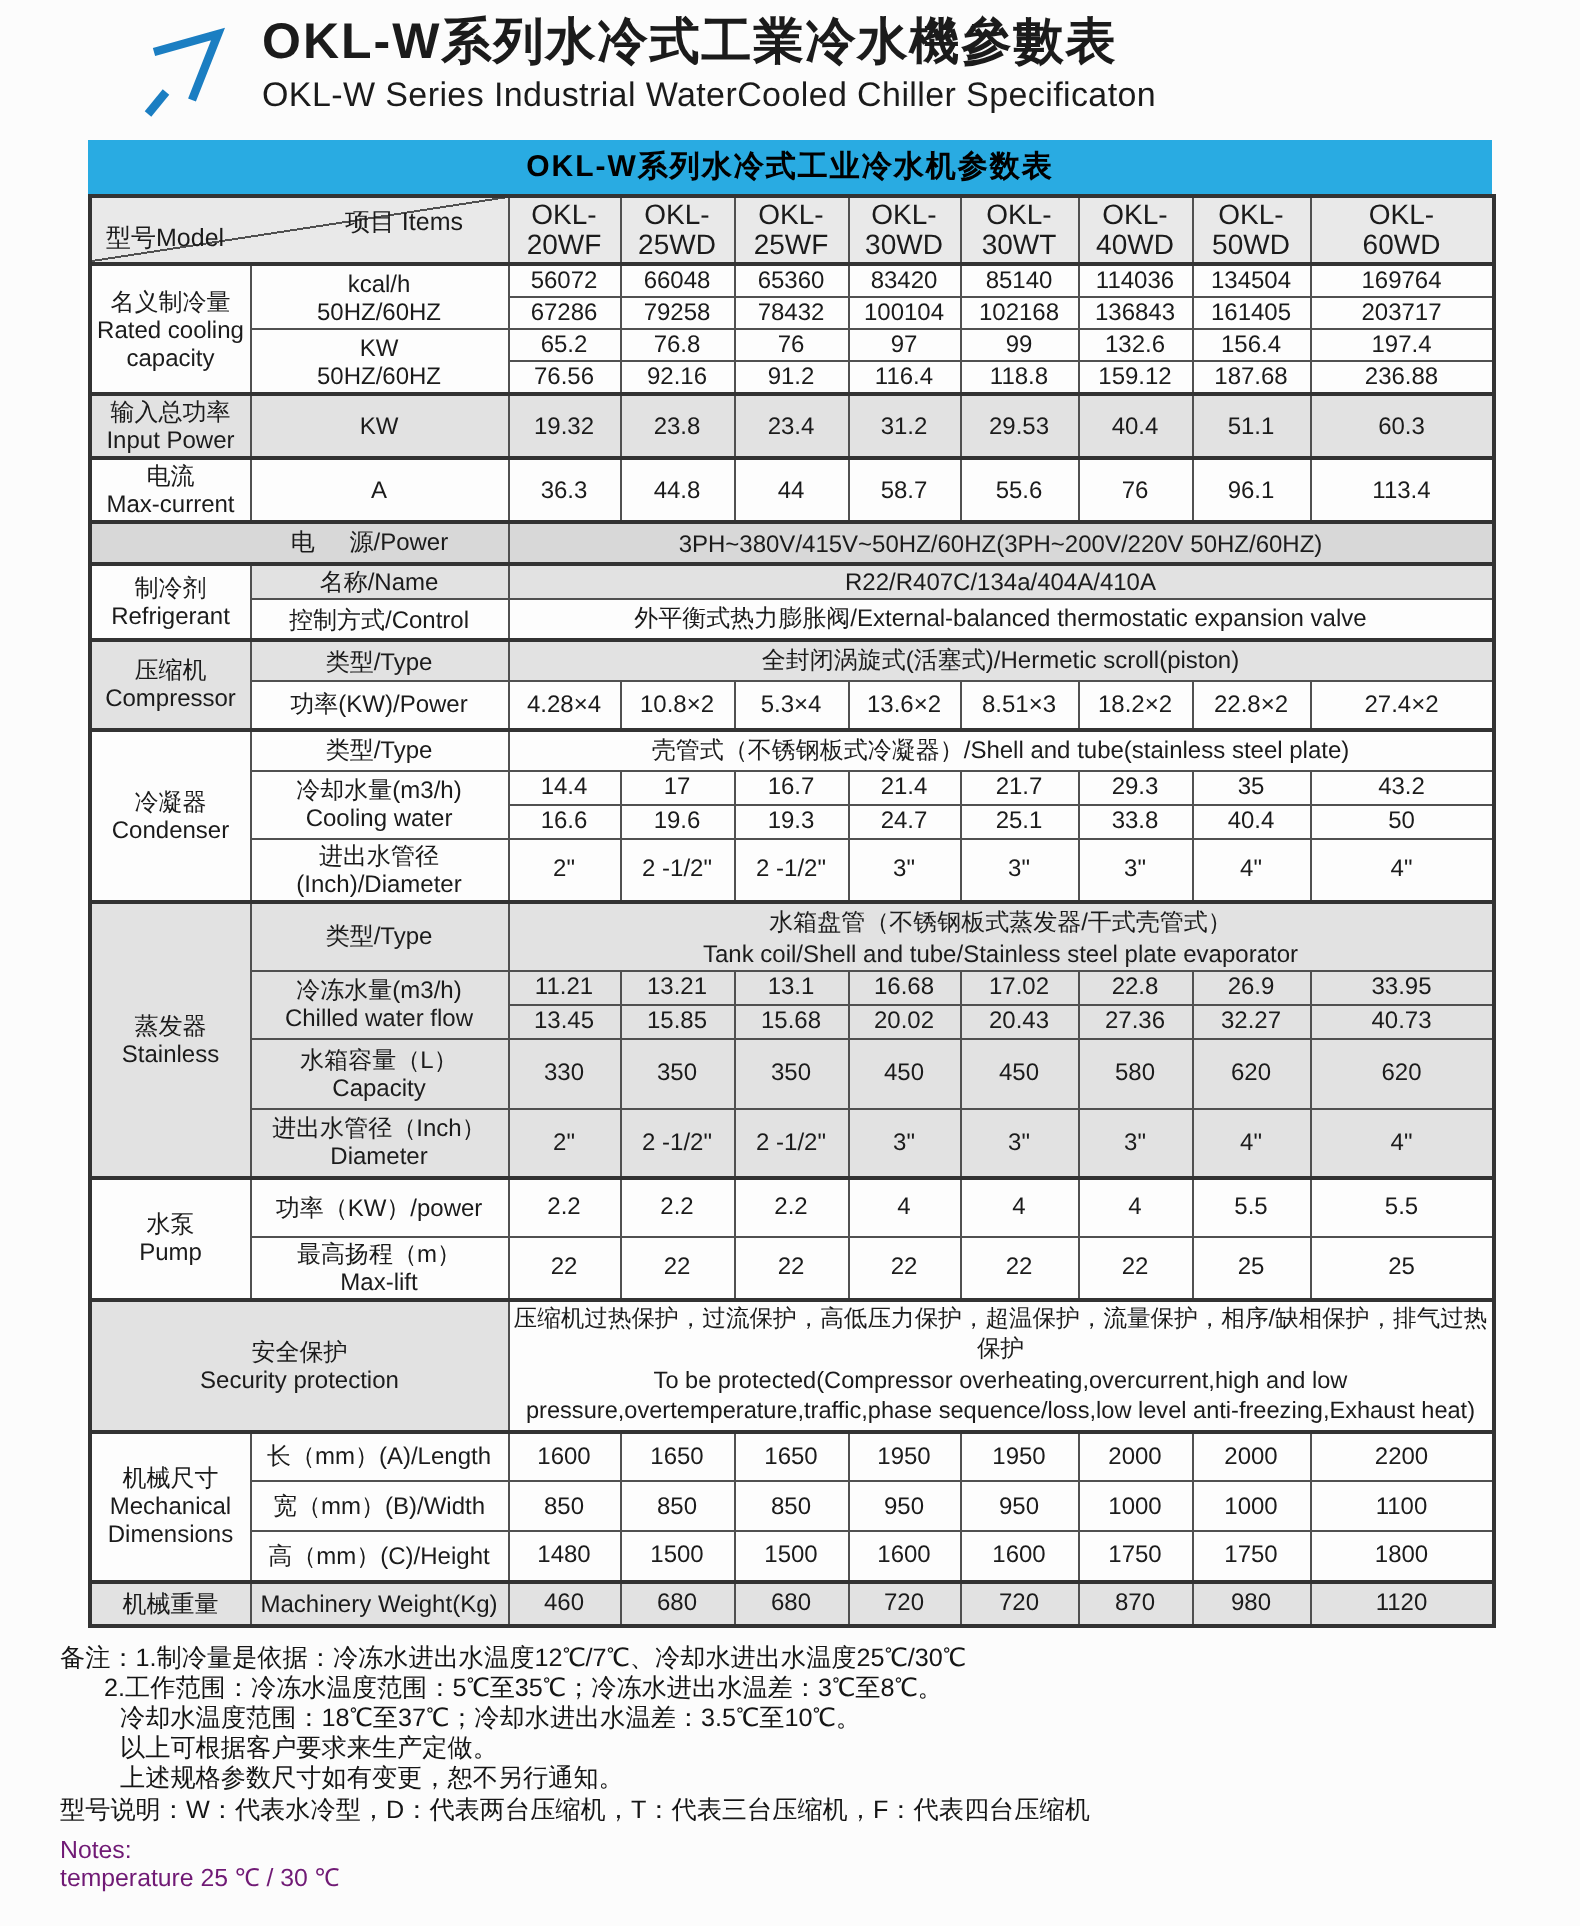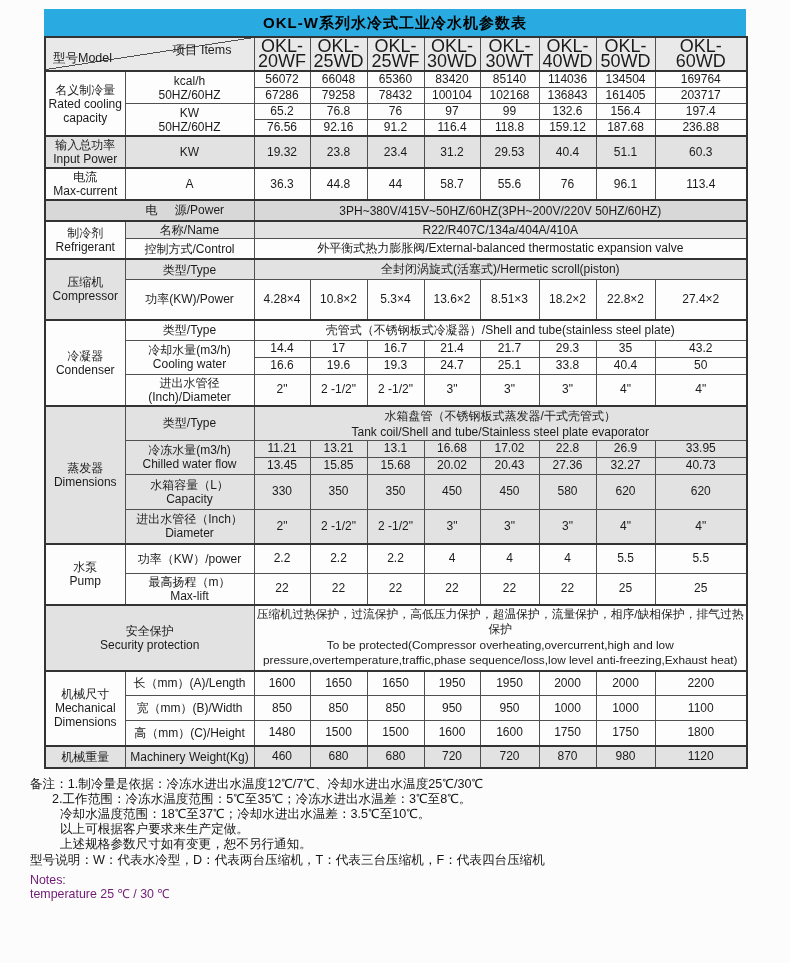--- a/index.html
+++ b/index.html
@@ -21,52 +21,62 @@
     font-size:15px; font-weight:700; letter-spacing:1px;
   }
   
   table.spec {
     border-collapse:collapse; table-layout:fixed; width:702px; margin-left:44px;
     font-size:12px; border:2px solid #333; background:#fdfdfd;
   }
   .spec td { border:1px solid #505050; text-align:center; vertical-align:middle; padding:1px 2px; }
   tr.sec > td { border-top:2px solid #333; }
   .pre { white-space:pre-line; }
-  .mh { background:#e9e9e9; font-size:18px; line-height:15px; }
+  .mh { background:#e9e9e9; font-size:14px; line-height:15px; }
   .corner {
     background-color:#e9e9e9; position:relative; padding:0;
     background-image:linear-gradient(to bottom right,
       transparent calc(50% - 1px), #505050 calc(50% - 1px), #505050 50%, transparent 50%);
   }
   .corner .cl { position:absolute; left:7px; bottom:3px; font-size:12.5px; }
   .corner .cr { position:absolute; right:22px; top:4px; font-size:12.5px; }
   .lab  { line-height:14px; }
   .lab2 { line-height:14px; }
   .v    { line-height:13px; }
   .sh  { background:#e2e2e2; }
   .shd { background:#d8d8d8; }
   .sec-text { text-align:left; padding:2px 5px; line-height:15.5px; font-size:11.8px;border-radius:23px; }
   .power-lab { text-align:left; }
   .power-lab .z { display:inline-block; width:82px; text-align:right; }
   .power-lab .y { margin-left:14px;text-align:center; }
   tr.r34{height:34px} tr.r16{height:16px} tr.r30{height:30px} tr.r17{height:17px}
-  tr.r18{height:18px} tr.r28{height:40px} tr.r31{height:31px} tr.r35{height:35px}
+  tr.r18{height:18px} tr.r28{height:24px} tr.r31{height:31px} tr.r35{height:35px}
   tr.r29{height:29px} tr.r50{height:50px} tr.r25{height:25px} tr.r22{height:22px}
   
   .notes { margin:8px 0 0 30px; }
   .nz div { font-size:12.6px; line-height:15.2px; color:#151515; }
   .ne { margin-top:5px; }
   .ne div { font-size:12.4px; line-height:14.6px; color:#701a75; }
   .i1 { padding-left:22px; } .i2 { padding-left:30px; }
 </style>
 </head>
 <body>
 
 <div class="page">
 
+  <div class="brand">
+    <svg class="logo" viewBox="0 0 54 52">
+      <path d="M11 17 L43 8 L30 41" fill="none" stroke="#1b7ec2" stroke-width="4.2"></path>
+      <path d="M8 48 L17 37" fill="none" stroke="#1b7ec2" stroke-width="4.2"></path>
+    </svg>
+    <div class="titles">
+      <div class="title-zh">OKL-W系列水冷式工業冷水機參數表</div>
+      <div class="title-en">OKL-W Series Industrial WaterCooled Chiller Specificaton</div>
+    </div>
+  </div>
 
   <div class="banner" style="background-color: rgb(41, 171, 226);">OKL-W系列水冷式工业冷水机参数表</div>
 
   <table class="spec">
     <colgroup>
       <col style="width:80px">
         <col style="width:129px">
       <col style="width:56px">
         <col style="width:57px">
         <col style="width:57px">
@@ -249,21 +259,21 @@
           <td class="v">2 -1/2"</td>
           <td class="v">3"</td>
           <td class="v">3"</td>
           <td class="v">3"</td>
           <td class="v">4"</td>
           <td class="v">4"</td>
         </tr>
 
       <tr class="r31 sec">
         <td class="lab pre sh" rowspan="5">蒸发器
-Dimensions</td>
+Stainless</td>
         <td class="lab2 sh">类型/Type</td>
         <td class="pre sh" colspan="8">水箱盘管（不锈钢板式蒸发器/干式壳管式）
 Tank coil/Shell and tube/Stainless steel plate evaporator</td>
       </tr>
       <tr class="r17">
         <td class="lab2 pre sh" rowspan="2">冷冻水量(m3/h)
 Chilled water flow</td>
       <td class="v sh">11.21</td>
           <td class="v sh">13.21</td>
           <td class="v sh">13.1</td>

